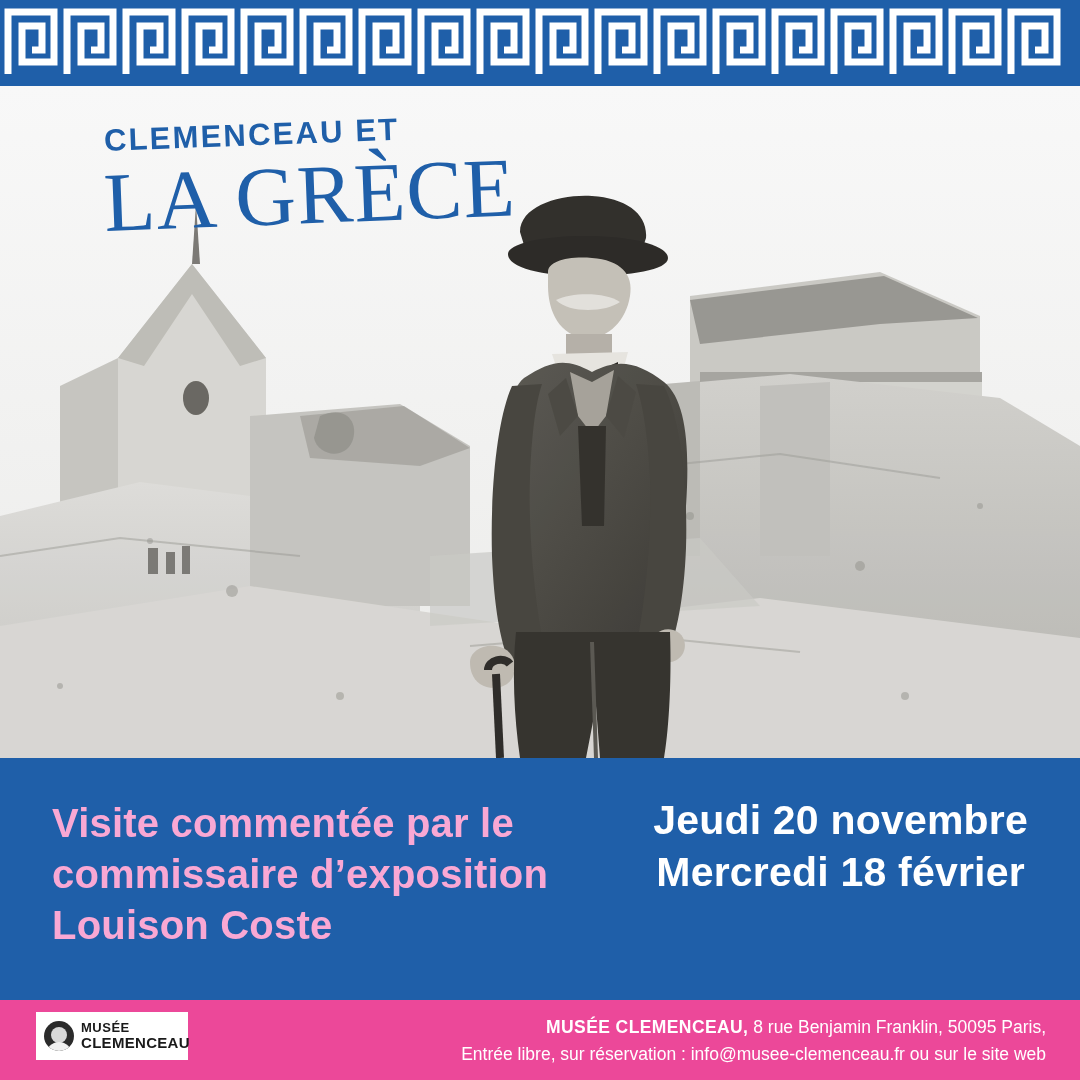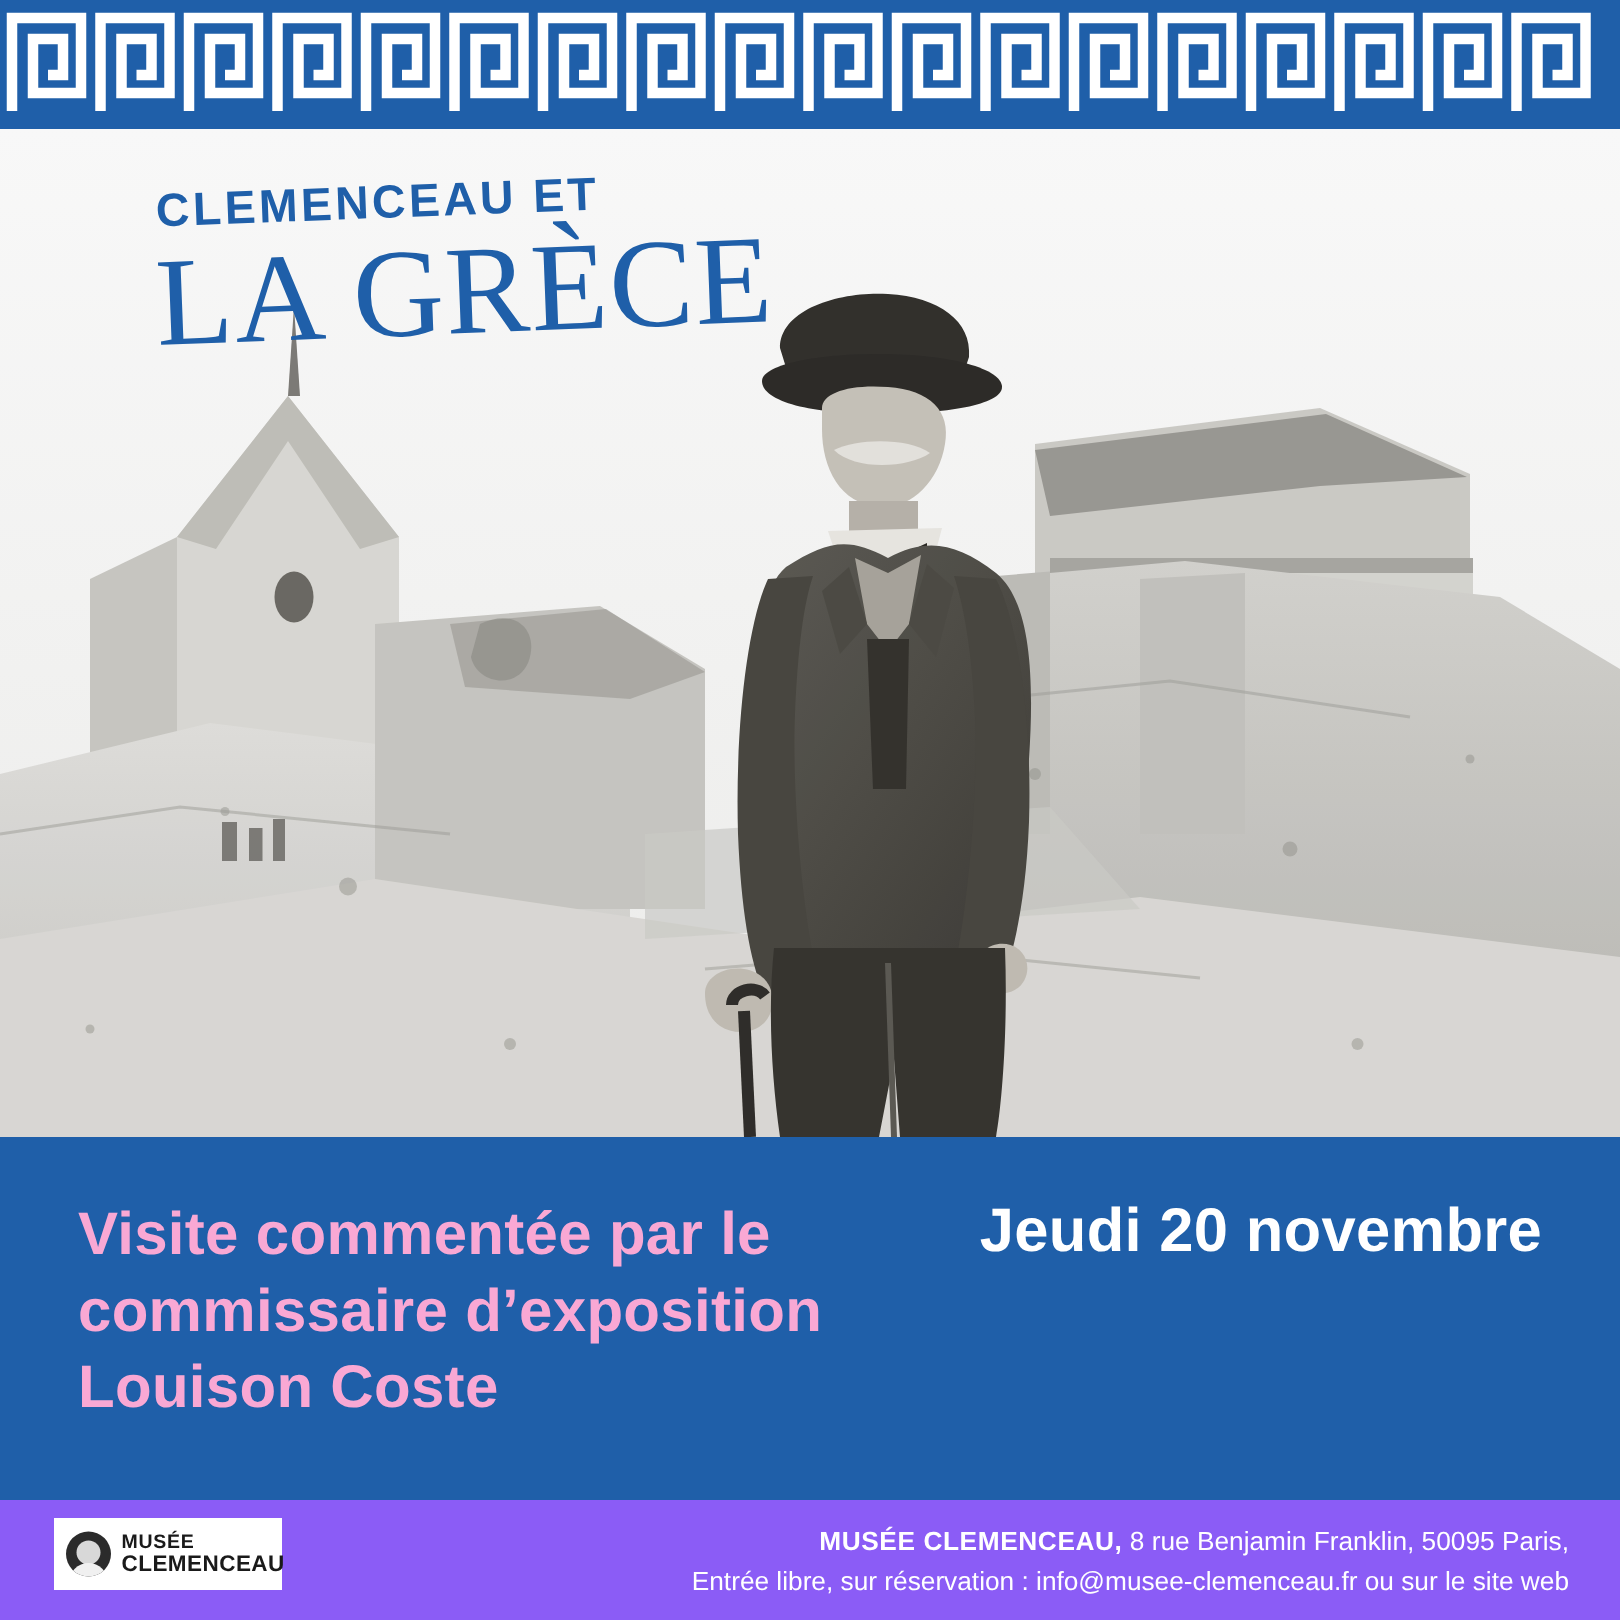--- a/index.html
+++ b/index.html
@@ -112,21 +112,21 @@
     line-height: 1.28;
     letter-spacing: 0.2px;
   }
 
   
   .footer {
     position: absolute;
     top: 1000px; left: 0;
     width: 1080px;
     height: 80px;
-    background: #8b5cf6;
+    background: #ec4899;
   }
   .logo {
     position: absolute;
     left: 36px;
     top: 12px;
     width: 152px;
     height: 48px;
     background: #ffffff;
     display: flex;
     align-items: center;
@@ -371,20 +371,21 @@
   <div class="title-block">
     <div class="title-top">CLEMENCEAU ET</div>
     <div class="title-main">LA GRÈCE</div>
   </div>
 
   <div class="band">
     <div class="band-inner">
       <div class="visit-text">Visite commentée par le commissaire d’exposition Louison Coste</div>
       <div class="dates">
         <div>Jeudi 20 novembre</div>
+        <div>Mercredi 18 février</div>
       </div>
     </div>
   </div>
 
   <div class="footer">
     <div class="logo">
       <div class="logo-mark"></div>
       <div class="logo-text">
         <span class="l1">MUSÉE</span>
         <span class="l2">CLEMENCEAU</span>

